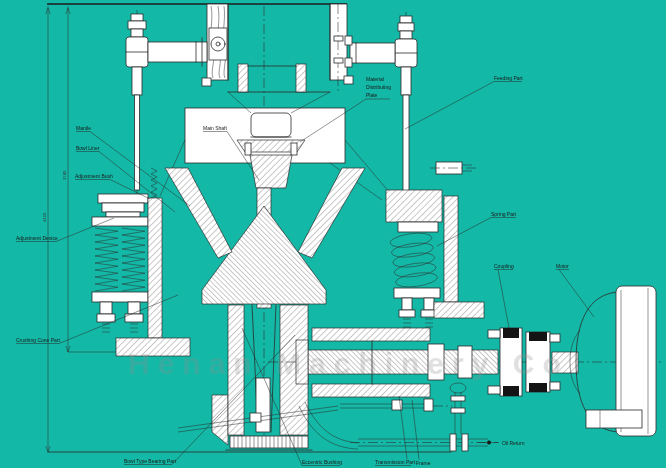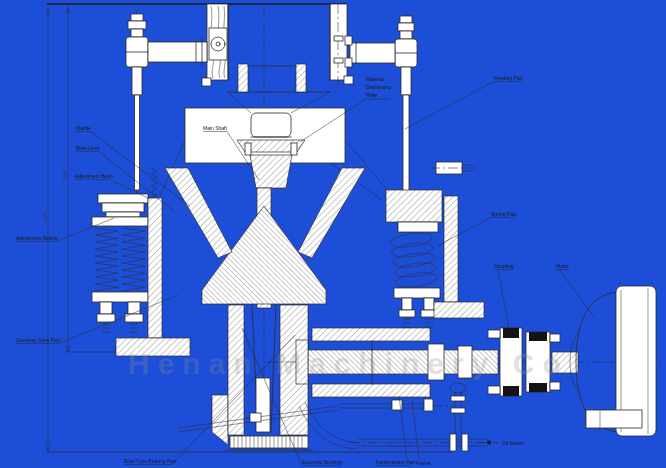--- a/index.html
+++ b/index.html
@@ -1,16 +1,16 @@
 <!DOCTYPE html>
 <html><head>
 <meta charset="utf-8">
 <style>
   html,body{margin:0;padding:0;background:#fff;}
-  #stage{position:relative;width:666px;height:468px;background:#1d4ed8;overflow:hidden;
+  #stage{position:relative;width:666px;height:468px;background:#14b8a6;overflow:hidden;
          font-family:"Liberation Sans", sans-serif;}
   svg{position:absolute;left:0;top:0;}
   .ln{stroke:#2b2b2b;stroke-width:.8;fill:none;stroke-linecap:square;}
   .thin{stroke:#2b2b2b;stroke-width:.5;fill:none;}
   .thick{stroke:#1d1d1d;stroke-width:1.3;fill:none;}
   .cl{stroke:#2b2b2b;stroke-width:.55;fill:none;stroke-dasharray:10 3 2 3;}
   .hA{fill:url(#hatchA);stroke:#2b2b2b;stroke-width:.7;}
   .hB{fill:url(#hatchB);stroke:#2b2b2b;stroke-width:.7;}
   .wh{fill:#ffffff;stroke:#2b2b2b;stroke-width:.8;}
   .blk{fill:#141414;stroke:none;}

